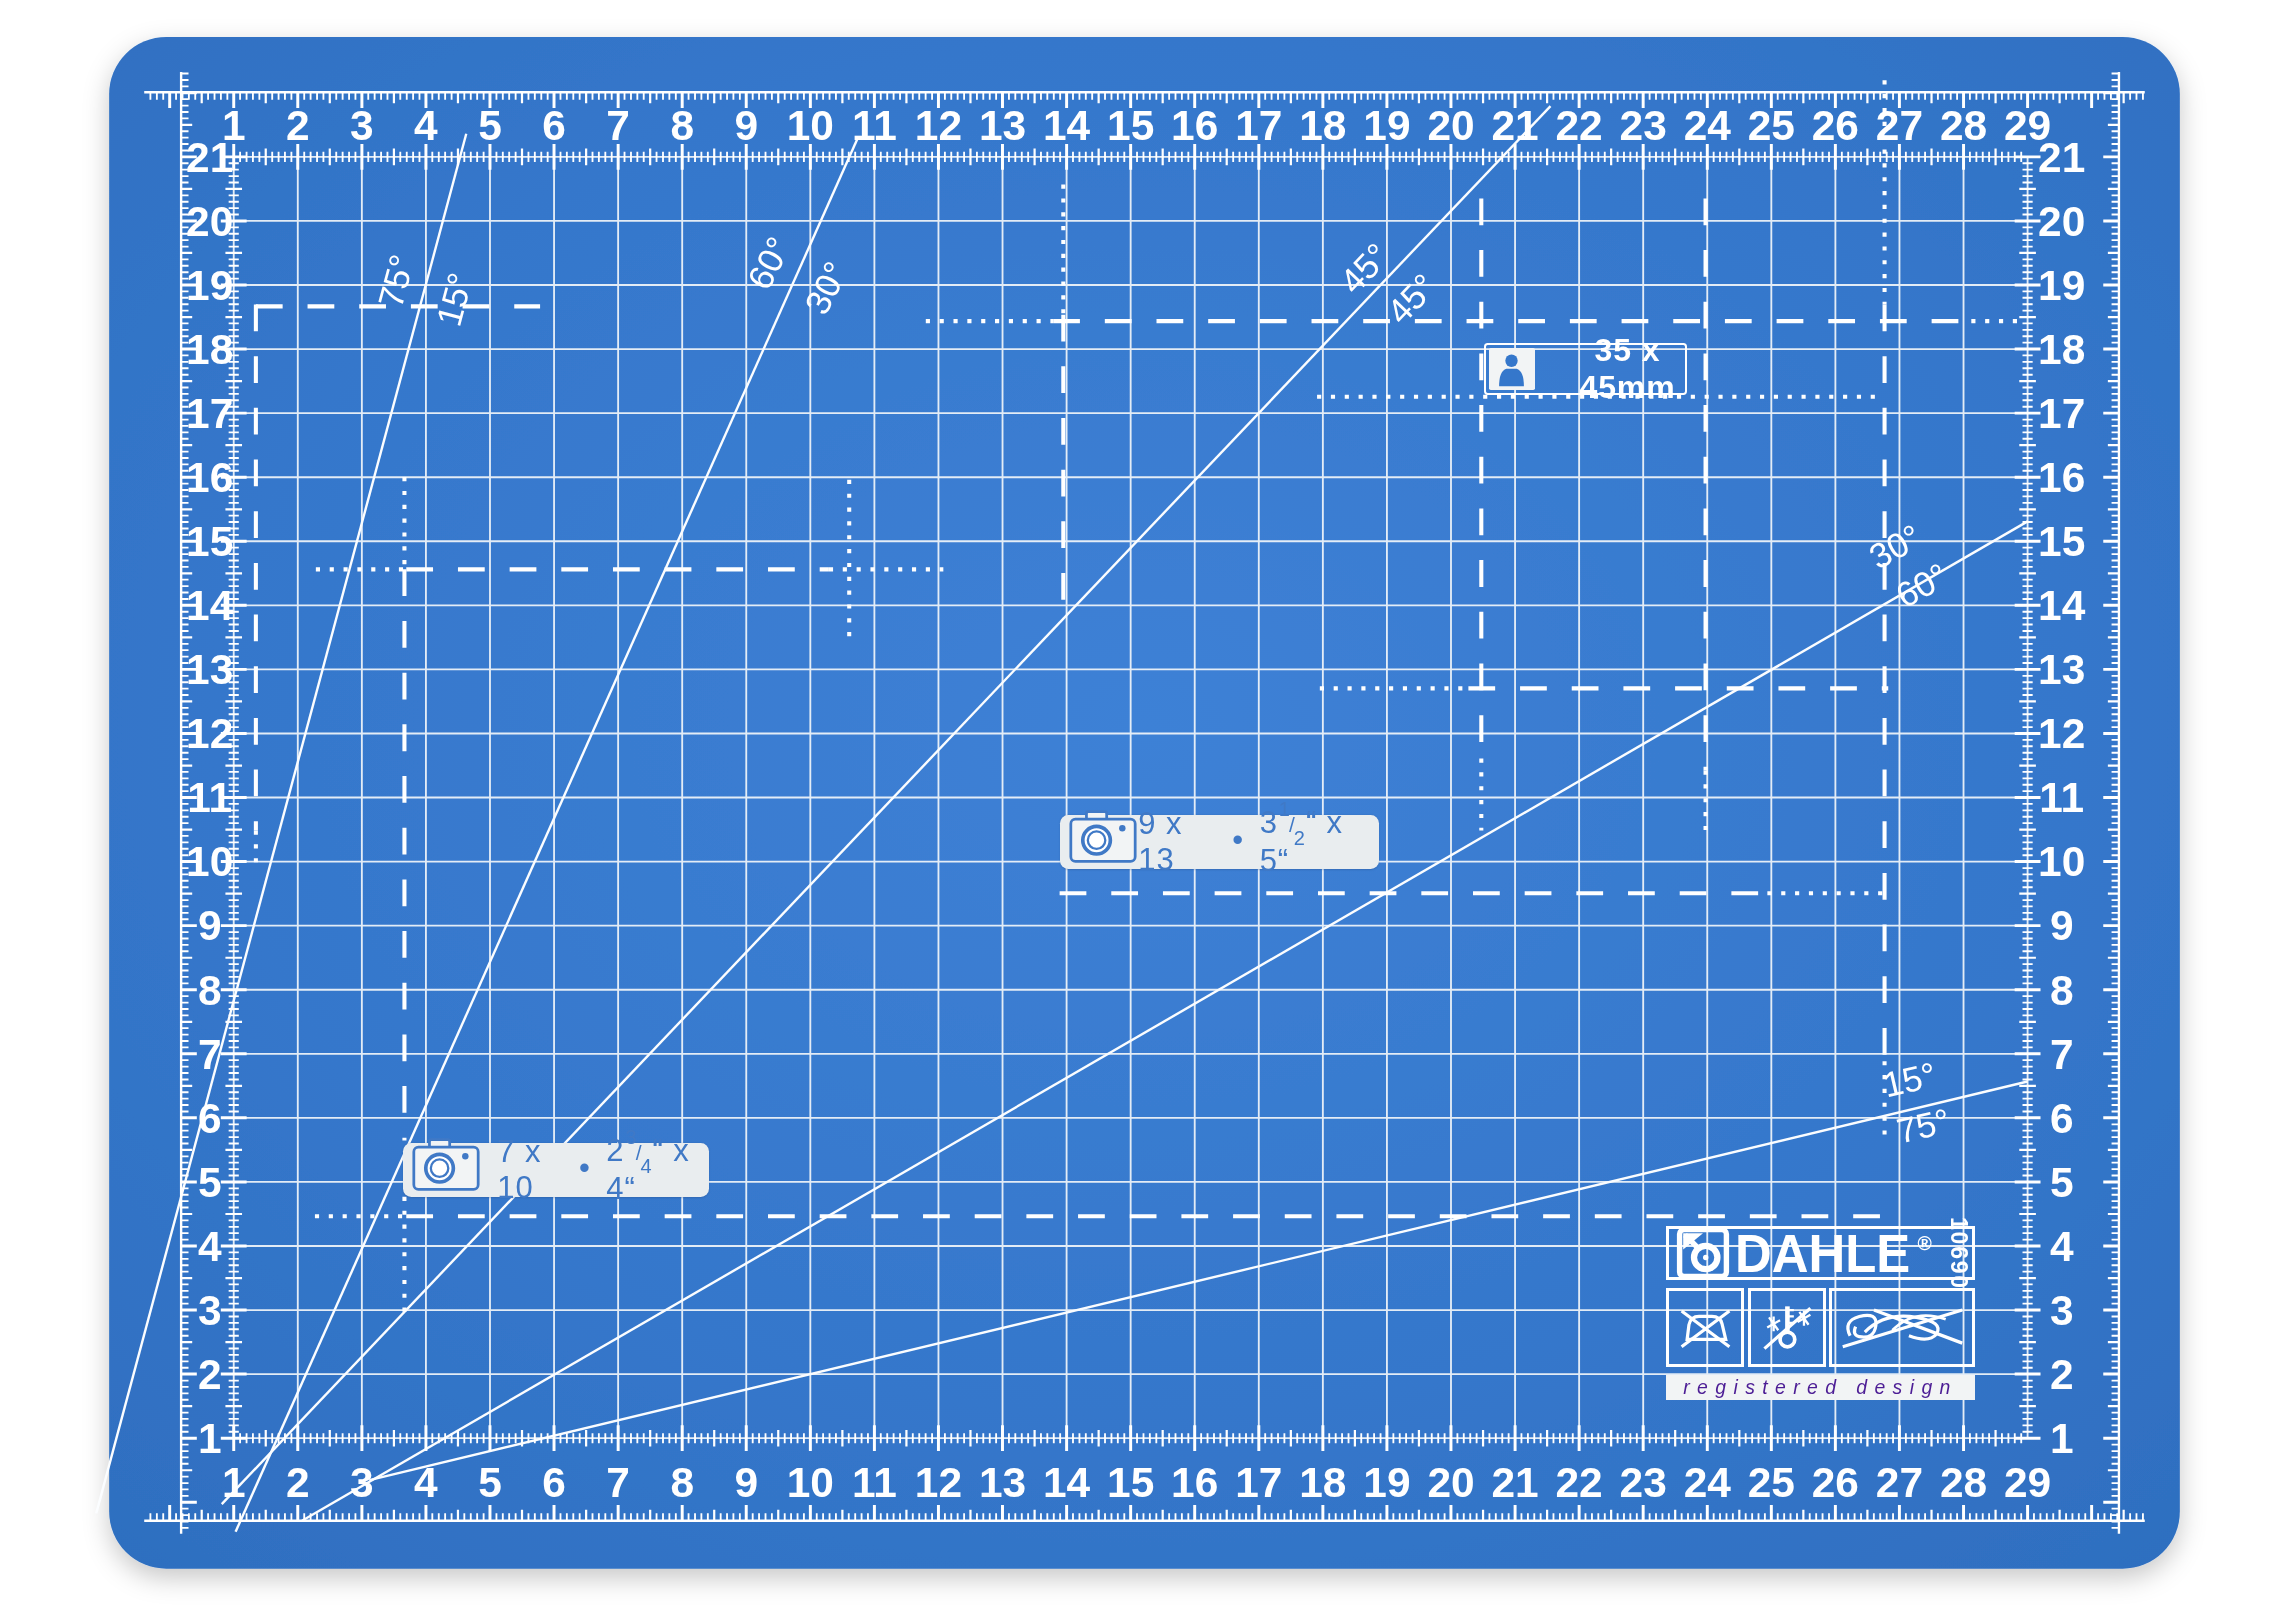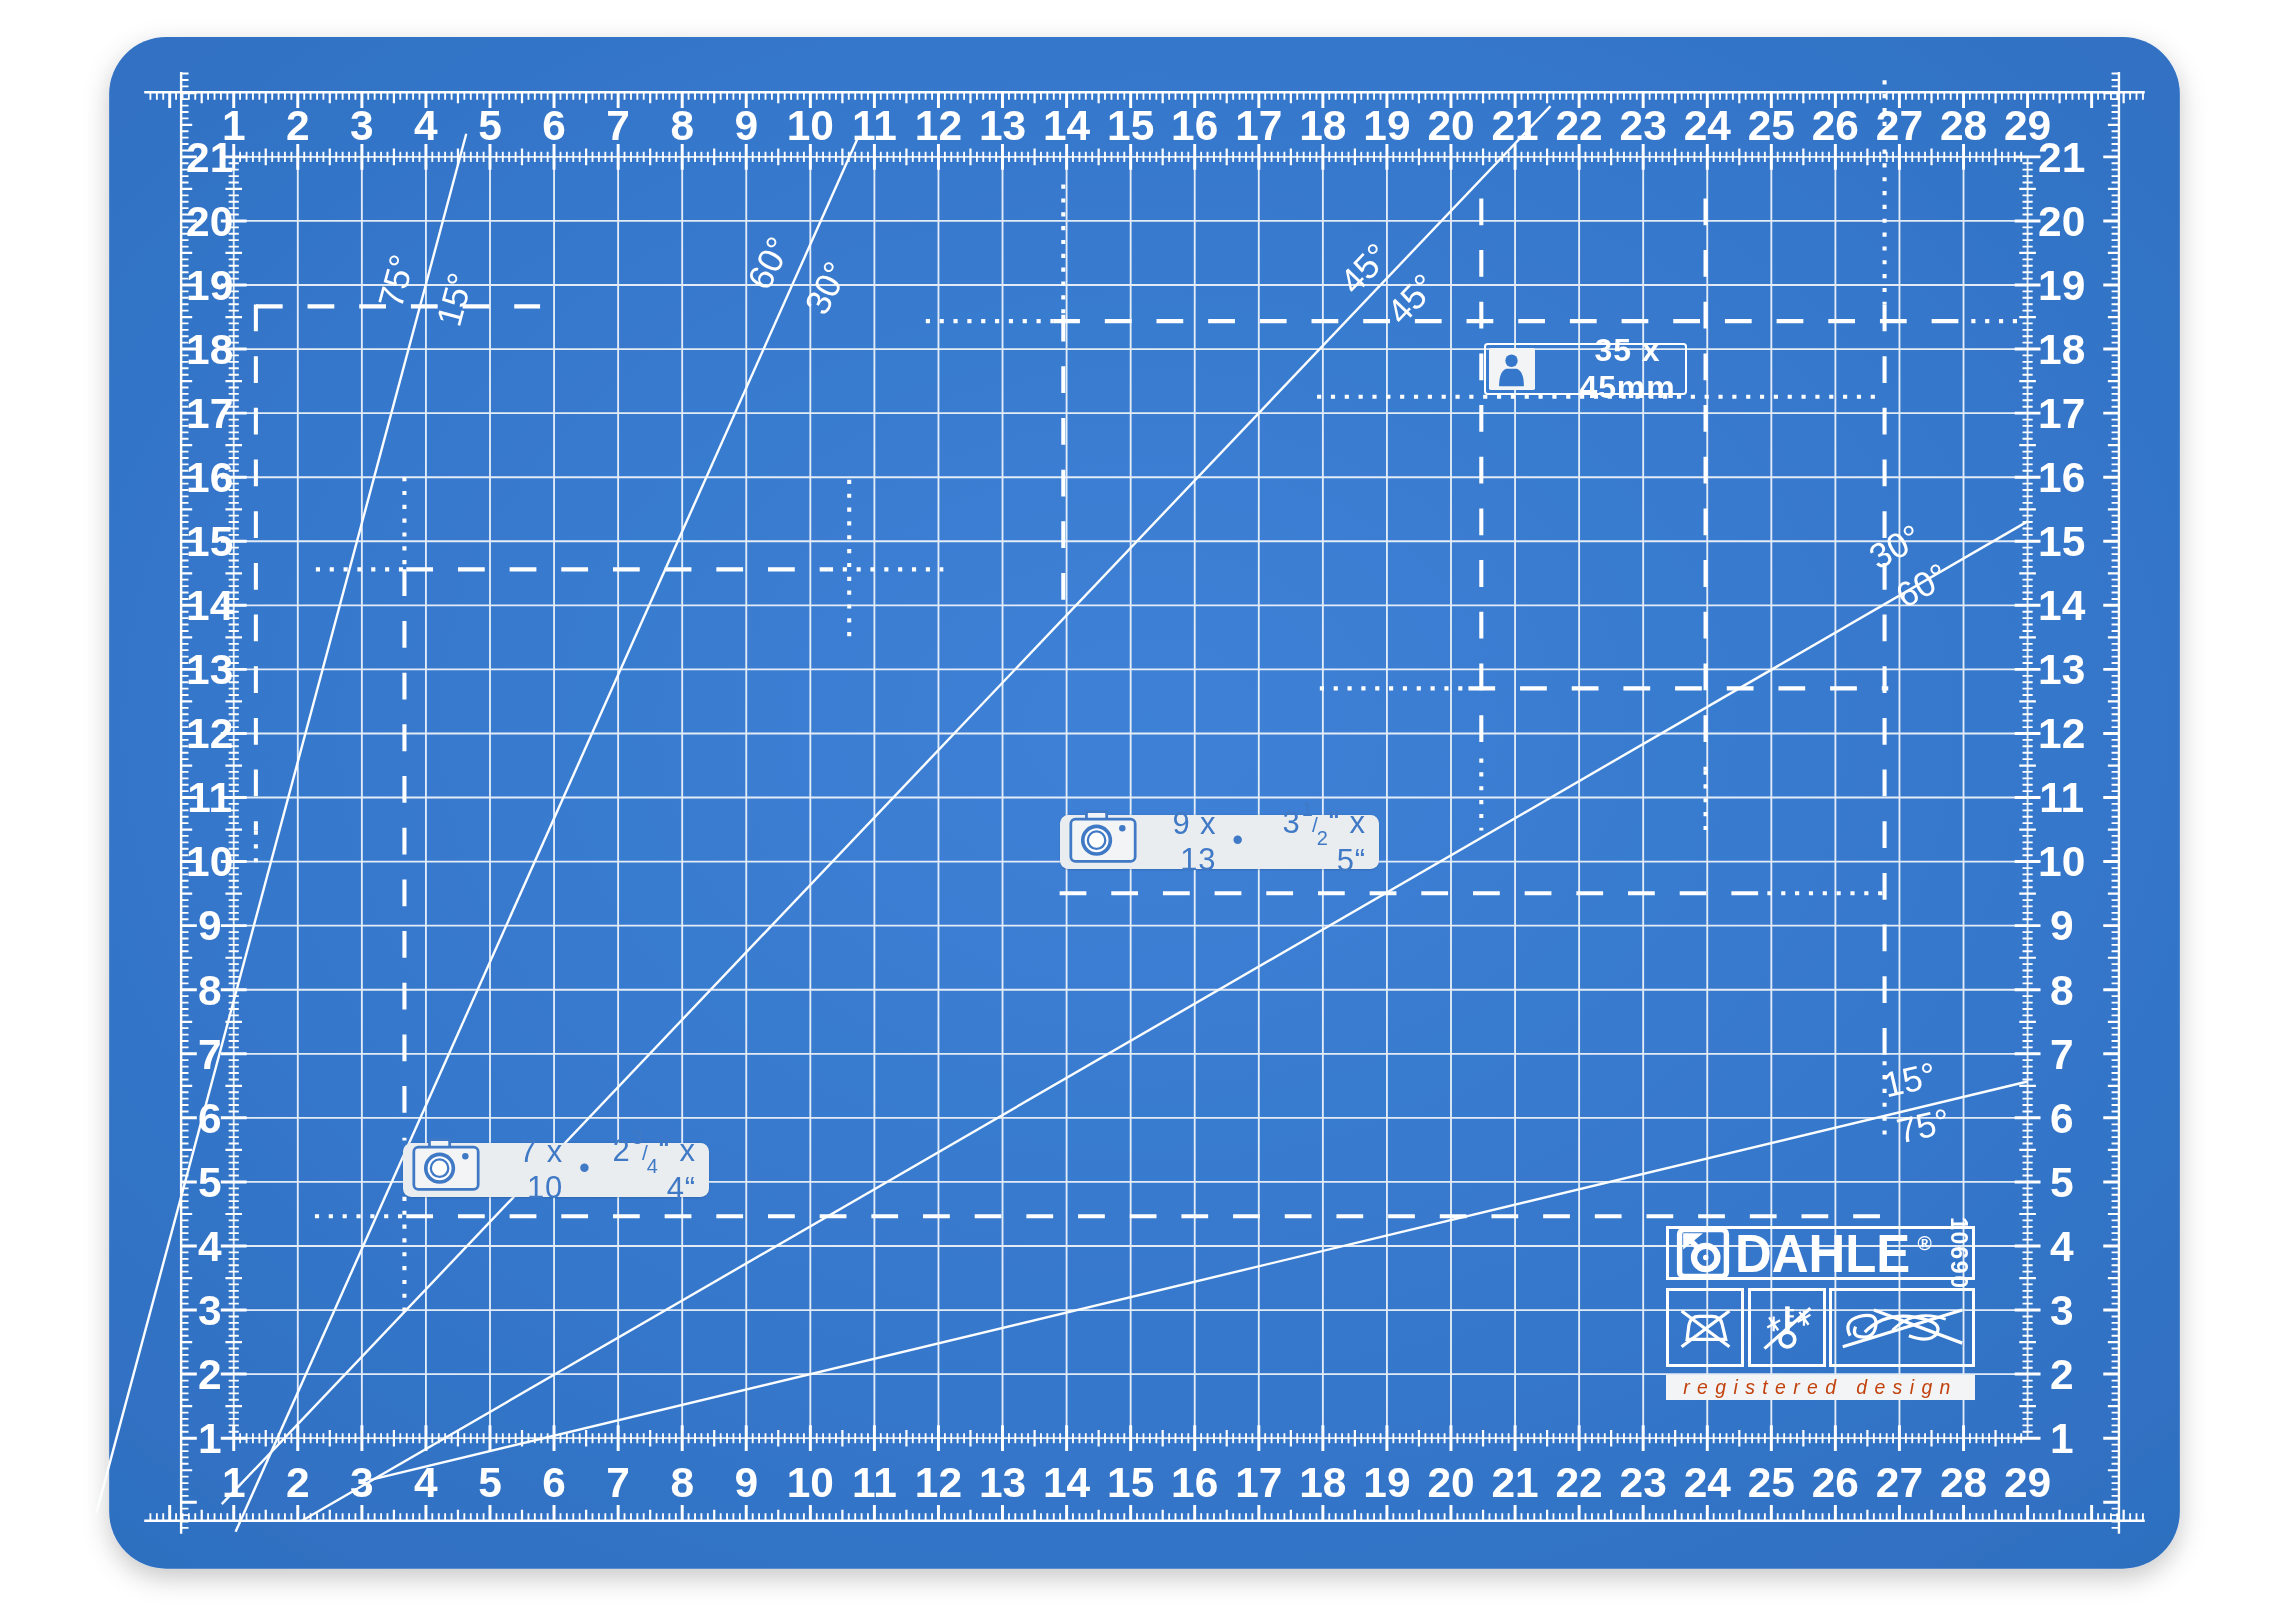--- a/index.html
+++ b/index.html
@@ -3,21 +3,21 @@
 <meta charset="utf-8">
 <style>
   html,body{margin:0;padding:0;background:#ffffff;}
   body{width:2289px;height:1613px;position:relative;font-family:"Liberation Sans",sans-serif;overflow:hidden;}
   #stage{position:absolute;inset:0;}
   #mat-svg{position:absolute;left:0;top:0;}
   
   .size-label{position:absolute;background:#E9EDEF;border-radius:8.3px;display:flex;align-items:center;
     color:#4079C6;font-weight:500;font-size:31px;letter-spacing:0.9px;
     box-shadow:0 0.9px 1.8px rgba(30,60,110,.25);}
-  .size-label .txt{display:flex;align-items:center;gap:15.7px;flex:1;justify-content:center;padding-right:13px;text-align:right;}
+  .size-label .txt{display:flex;align-items:center;gap:15.7px;flex:1;justify-content:center;padding-right:13px;}
   .cam{margin-left:8.3px;margin-top:-11px;flex:0 0 auto;}
   .fr{font-size:21px;position:relative;top:-0.9px;letter-spacing:0;}
   .fr sup{font-size:20px;position:relative;top:-8.3px;left:0.9px;}
   .fr sub{font-size:20px;position:relative;top:7.4px;left:-0.9px;}
   .bullet{font-size:31px;position:relative;top:-1.8px;}
   #label-passport{left:1484px;top:343px;width:203px;height:52px;background:transparent;
      border:2.8px solid #fff;border-radius:3.7px;box-sizing:border-box;padding:2.8px;box-shadow:none;}
   #label-passport .person-box{width:46px;height:100%;background:#F2F4F5;border-radius:1.8px;
      display:flex;align-items:center;justify-content:center;}
   #label-passport .ptxt{flex:1;text-align:center;color:#fff;font-weight:700;font-size:32px;letter-spacing:0.9px;margin-left:38px;}
@@ -29,21 +29,21 @@
     display:flex;align-items:center;}
   .dahle-text{font-weight:700;font-size:53px;color:#fff;letter-spacing:0px;margin-left:5.5px;
     transform:scaleX(.96);transform-origin:left;}
   .reg-mark{color:#fff;font-size:19.4px;font-weight:700;align-self:flex-start;margin-top:2.8px;}
   .model-num{writing-mode:vertical-rl;text-orientation:mixed;color:#fff;font-weight:700;
     font-size:23px;letter-spacing:1.8px;margin-left:auto;margin-right:1.8px;line-height:1;}
   .icons-row{display:flex;gap:3.7px;margin-top:8.3px;height:79px;}
   .icon-box{border:3.7px solid #fff;box-sizing:border-box;display:flex;align-items:center;justify-content:center;}
   .icon-box.b1,.icon-box.b2{width:78px;}
   .icon-box.b3{flex:1;}
-  .reg-strip{margin-top:7.4px;height:25px;background:#F2F4F5;color:#c2410c;font-style:italic;
+  .reg-strip{margin-top:7.4px;height:25px;background:#F2F4F5;color:#4c1d95;font-style:italic;
     font-size:19.4px;letter-spacing:7.4px;display:flex;align-items:center;justify-content:center;
     font-weight:500;}
 </style>
 </head>
 <body>
 
 <div id="stage">
   <div id="mat-svg"><svg width="2289" height="1613" viewBox="0 0 2480 1748">
         <defs>
           <radialGradient id="gm" cx="50%" cy="45%" r="75%">

